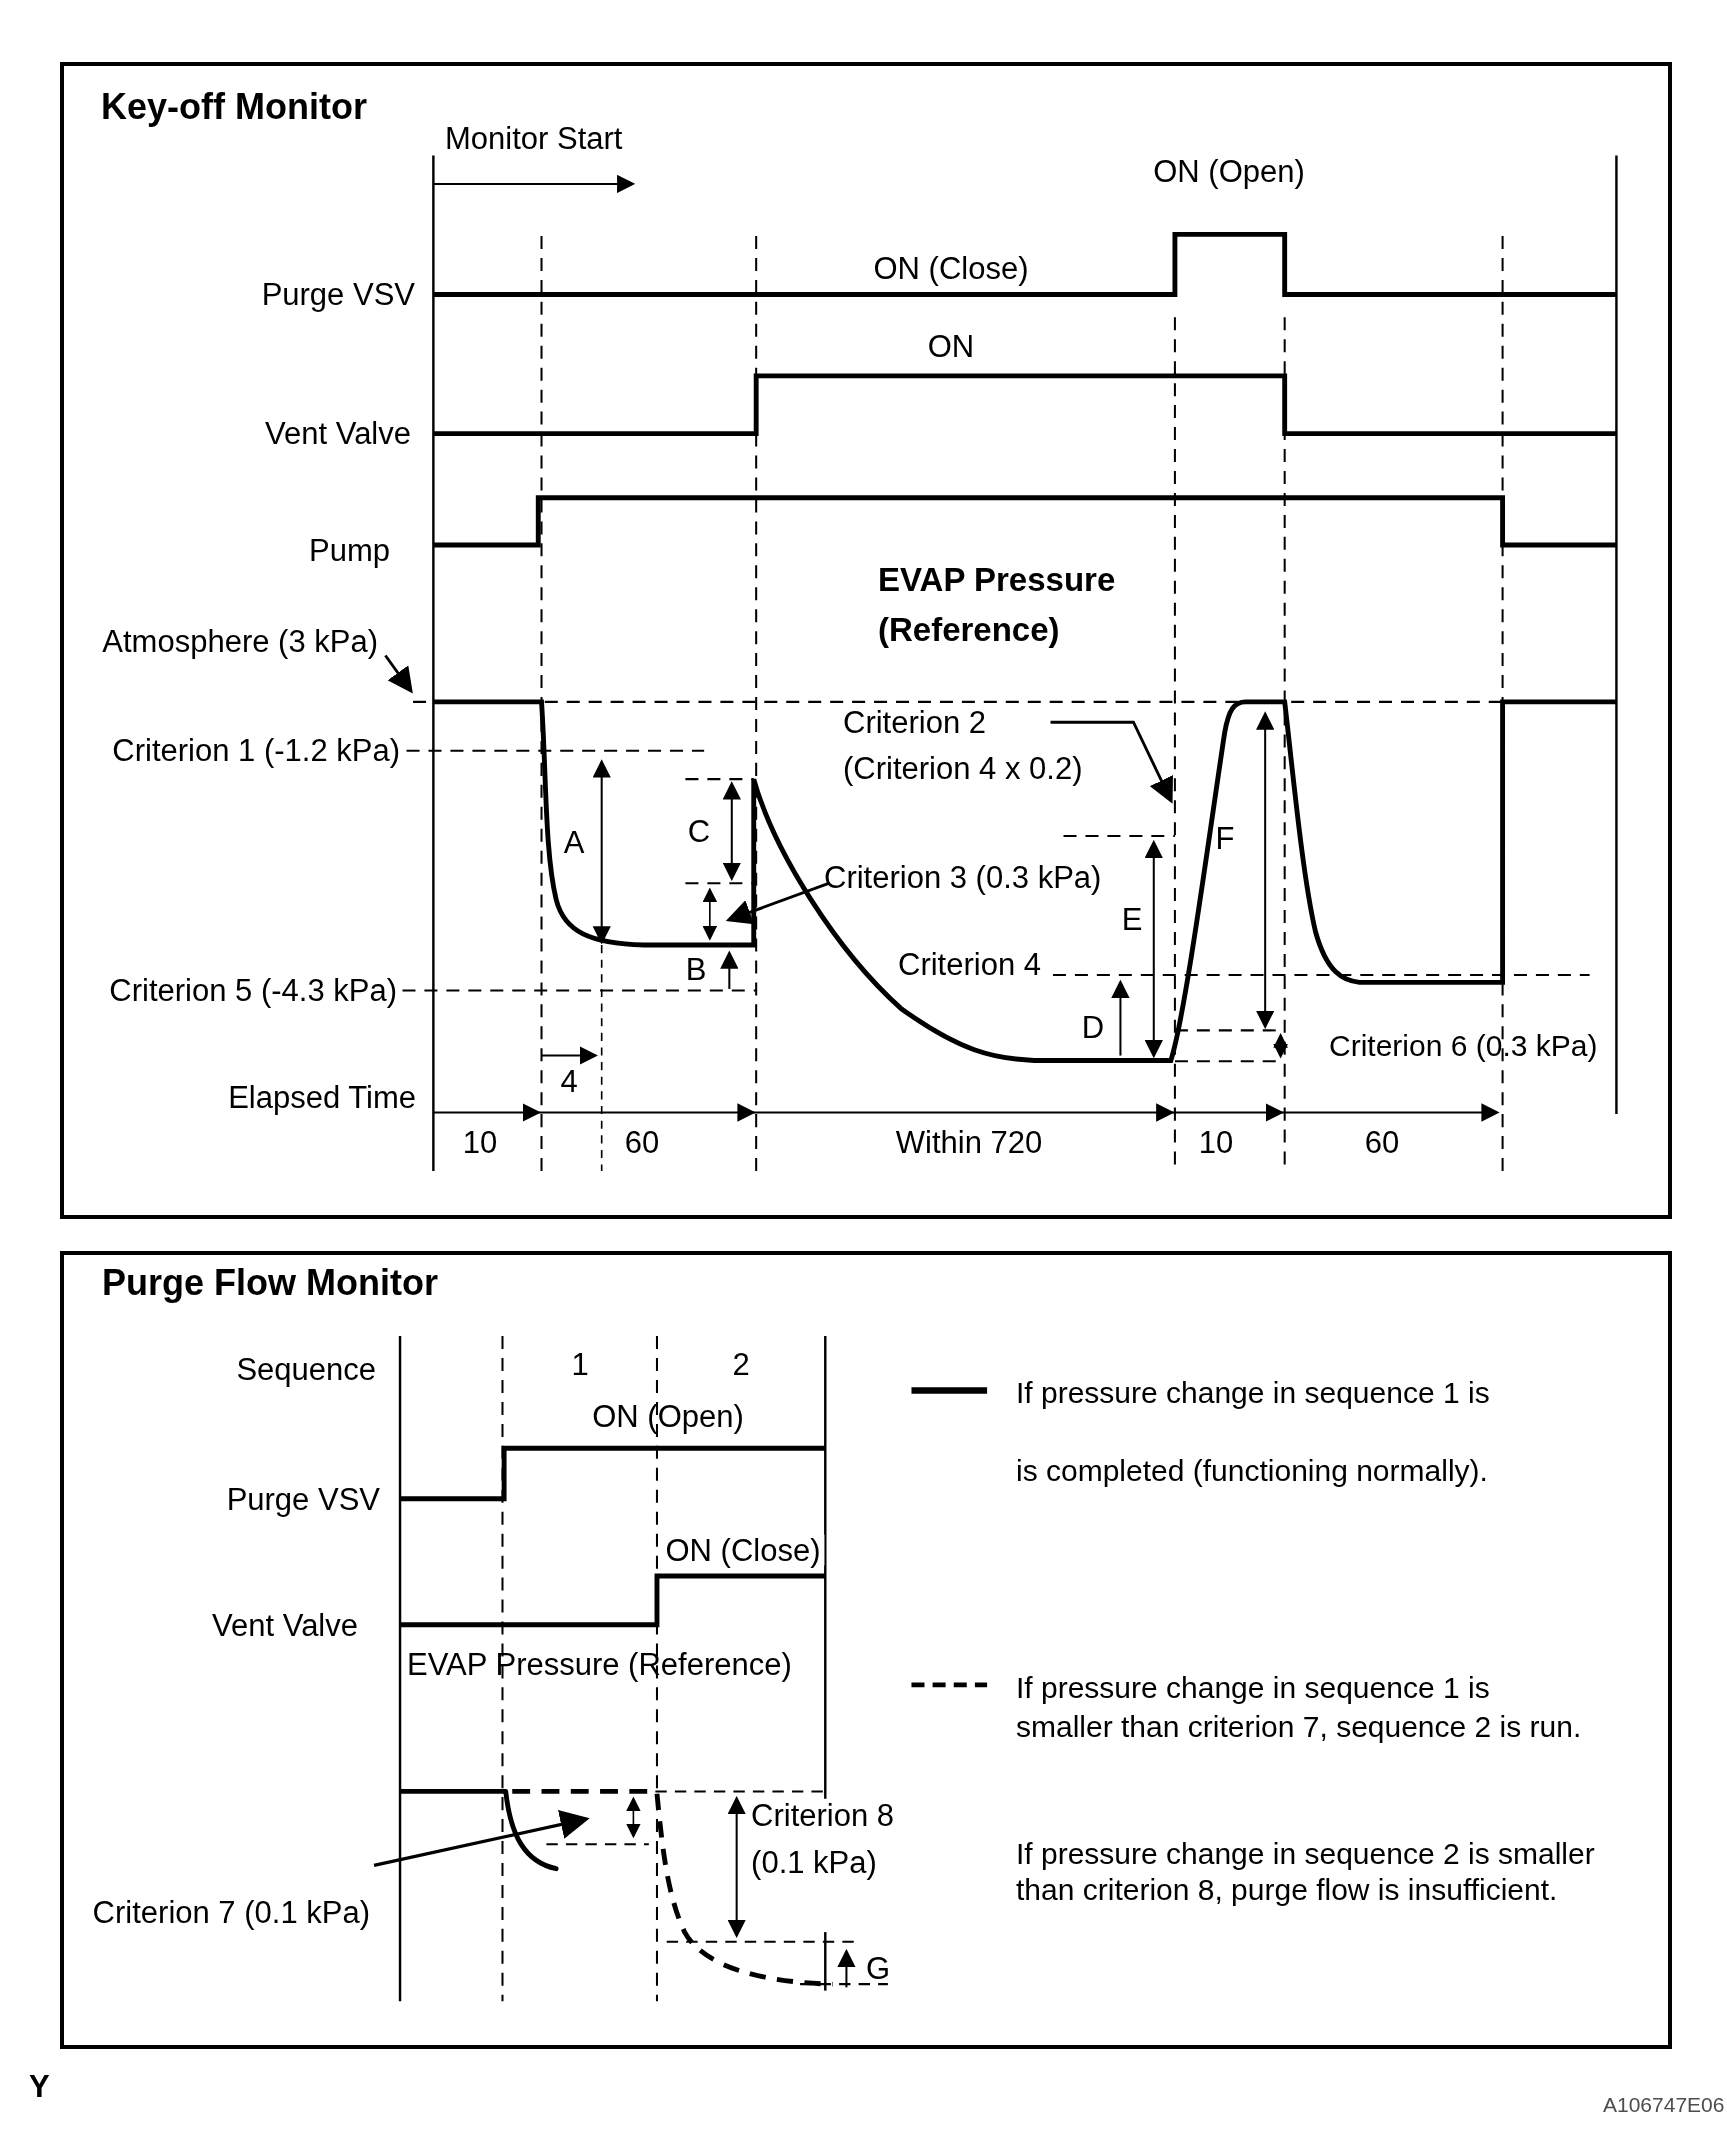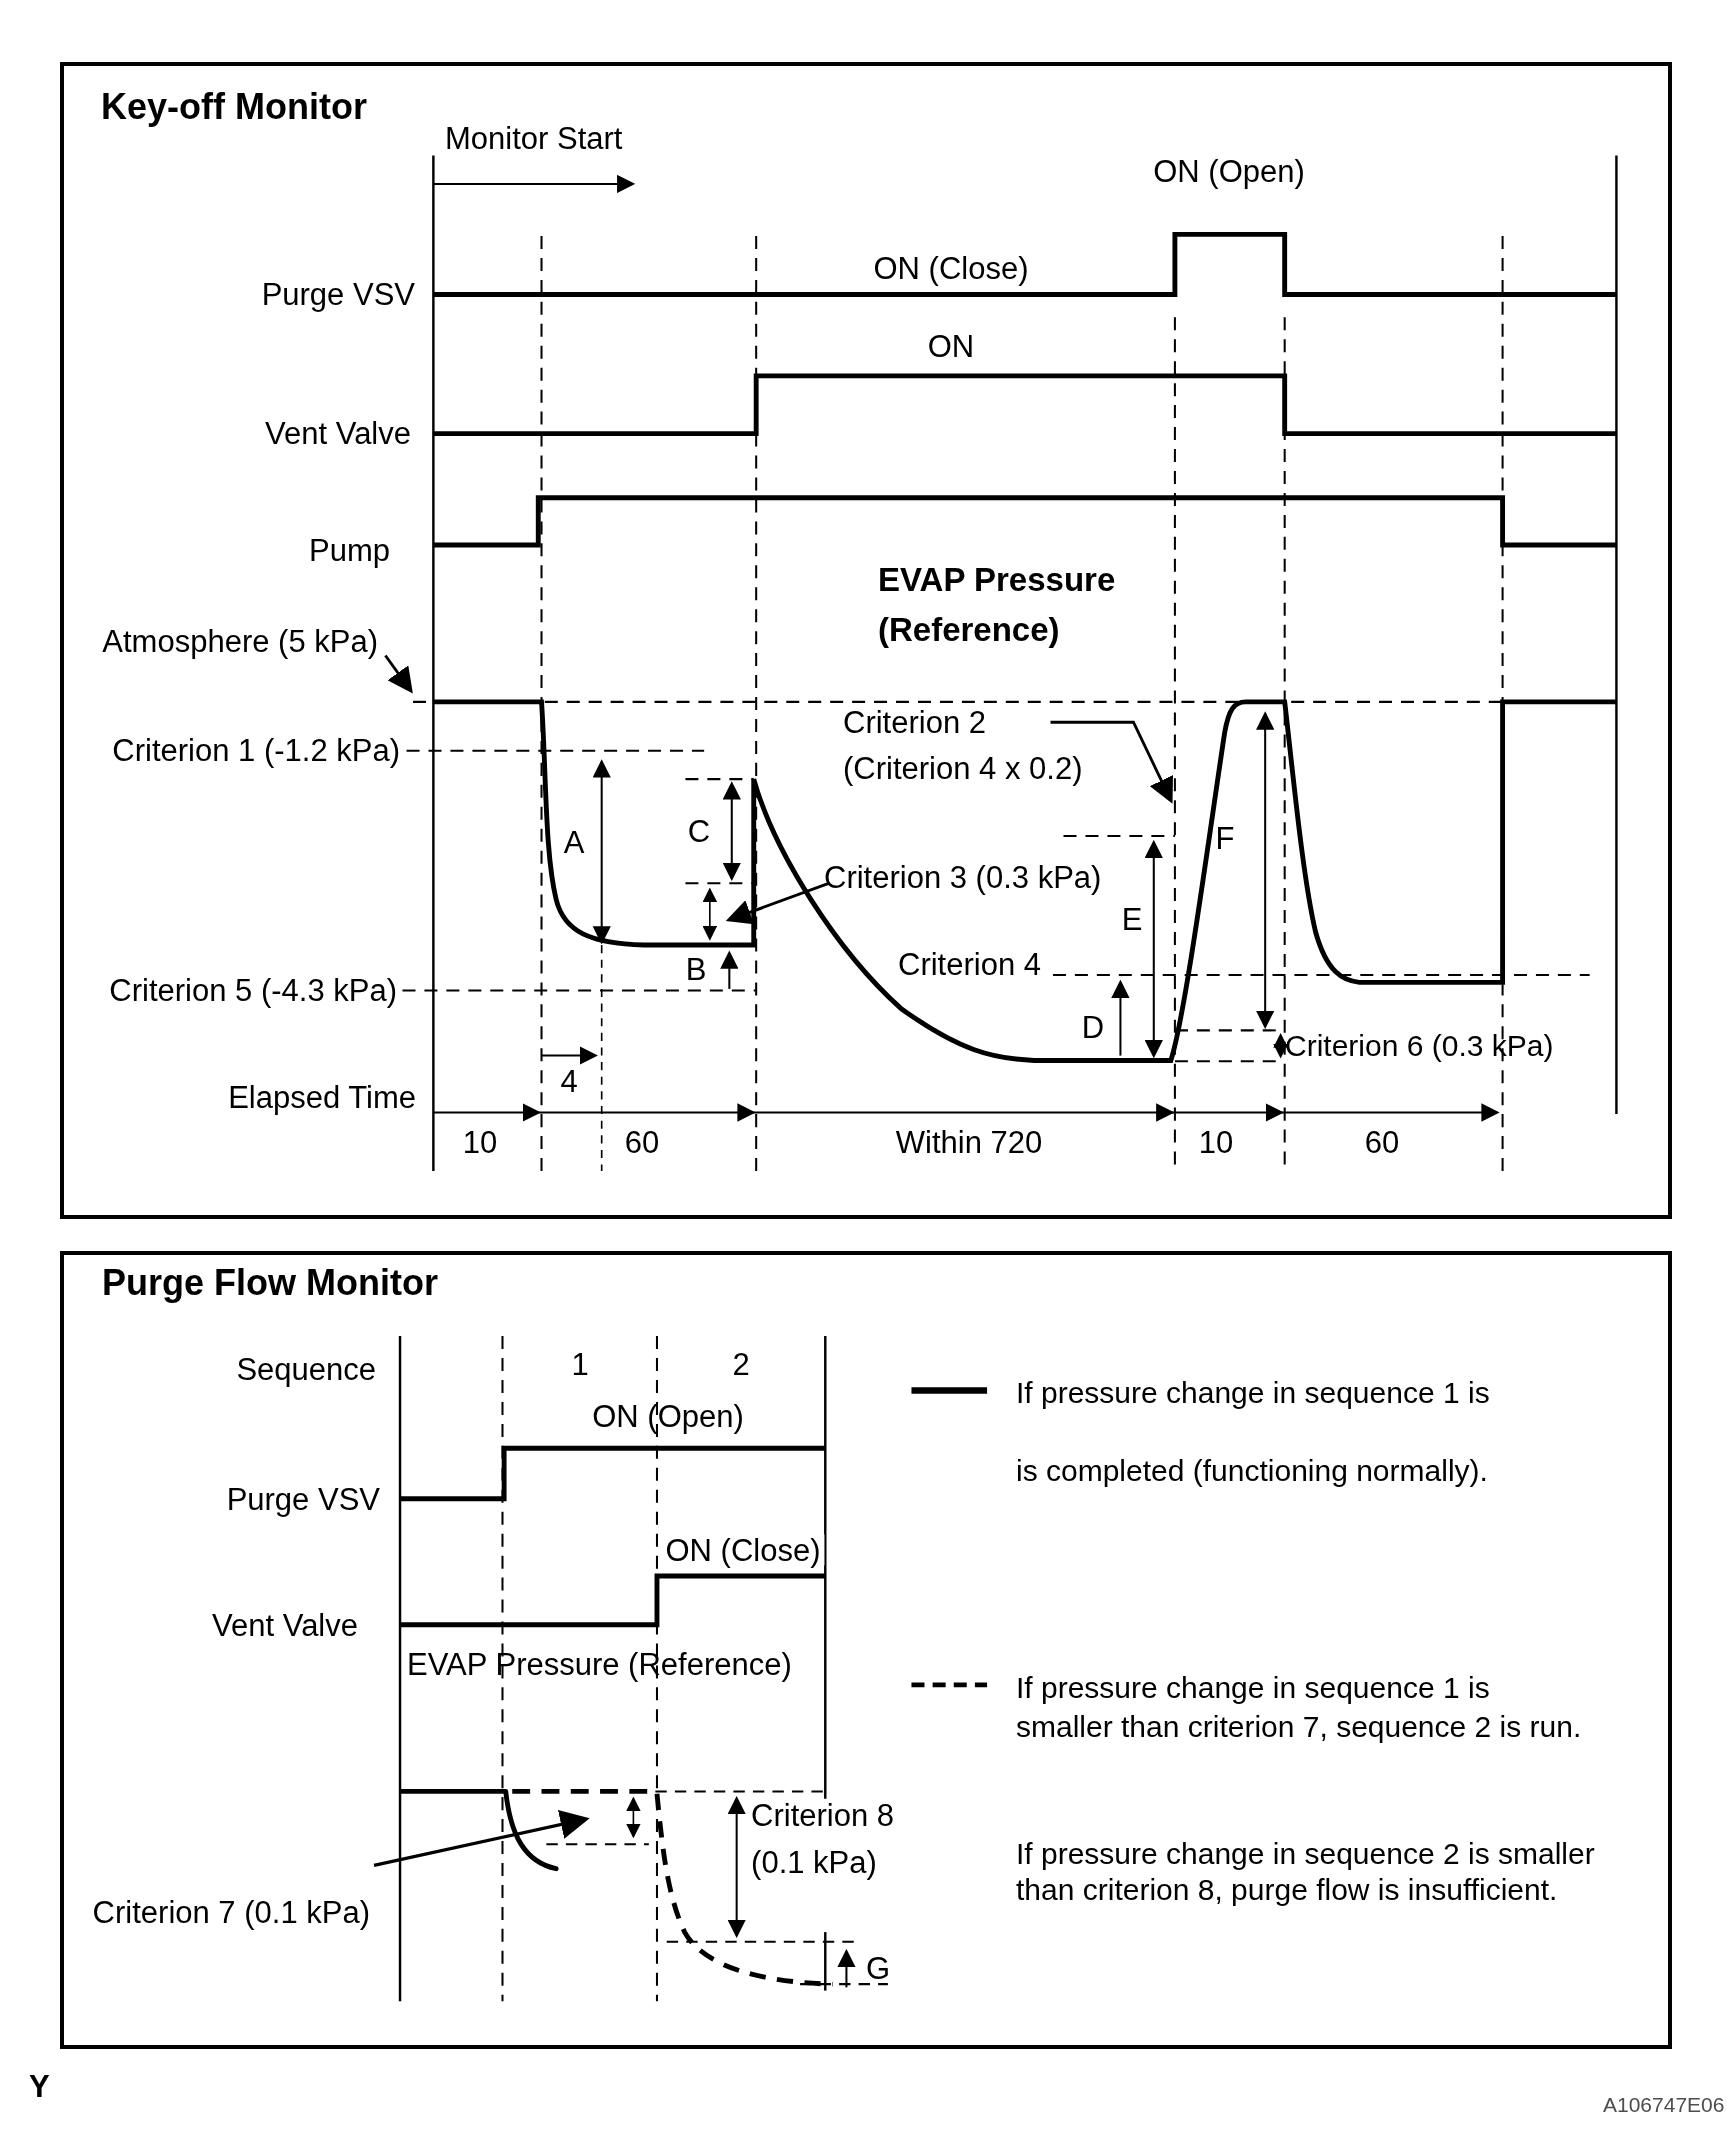--- a/index.html
+++ b/index.html
@@ -136,28 +136,28 @@
   <div class="lbl anc" style="left:1229px;top:171px;">ON (Open)</div>
   <div class="lbl anc" style="left:951px;top:268px;">ON (Close)</div>
   <div class="lbl anr" style="left:415px;top:294px;">Purge VSV</div>
   <div class="lbl anc" style="left:951px;top:346px;">ON</div>
   <div class="lbl anr" style="left:411px;top:433px;">Vent Valve</div>
   <div class="lbl anr" style="left:390px;top:550px;">Pump</div>
 
   <div class="lbl anl bold" style="left:878px;top:579px;font-size:33px;">EVAP Pressure</div>
   <div class="lbl anl bold" style="left:878px;top:629px;font-size:33px;">(Reference)</div>
 
-  <div class="lbl anr" style="left:378px;top:641px;">Atmosphere (5 kPa)</div>
+  <div class="lbl anr" style="left:378px;top:641px;">Atmosphere (3 kPa)</div>
   <div class="lbl anr" style="left:400px;top:750px;">Criterion 1 (-1.2 kPa)</div>
   <div class="lbl anl" style="left:843px;top:722px;">Criterion 2</div>
   <div class="lbl anl" style="left:843px;top:768px;text-align:center;">(Criterion 4 x 0.2)</div>
   <div class="lbl anl" style="left:824px;top:877px;">Criterion 3 (0.3 kPa)</div>
   <div class="lbl anl" style="left:898px;top:964px;">Criterion 4</div>
   <div class="lbl anr" style="left:397px;top:990px;">Criterion 5 (-4.3 kPa)</div>
-  <div class="lbl anl t37" style="left:1285px;top:1046px;">Criterion 6 (0.3 kPa)</div>
+  <div class="lbl anl t37" style="left:1329px;top:1046px;">Criterion 6 (0.3 kPa)</div>
 
   <div class="lbl anc" style="left:574px;top:842px;">A</div>
   <div class="lbl anc" style="left:696px;top:969px;">B</div>
   <div class="lbl anc" style="left:699px;top:831px;">C</div>
   <div class="lbl anc" style="left:1093px;top:1027px;">D</div>
   <div class="lbl anc" style="left:1132px;top:919px;">E</div>
   <div class="lbl anc" style="left:1225px;top:838px;">F</div>
   <div class="lbl anc" style="left:569px;top:1081px;">4</div>
 
   <div class="lbl anr" style="left:416px;top:1097px;">Elapsed Time</div>

